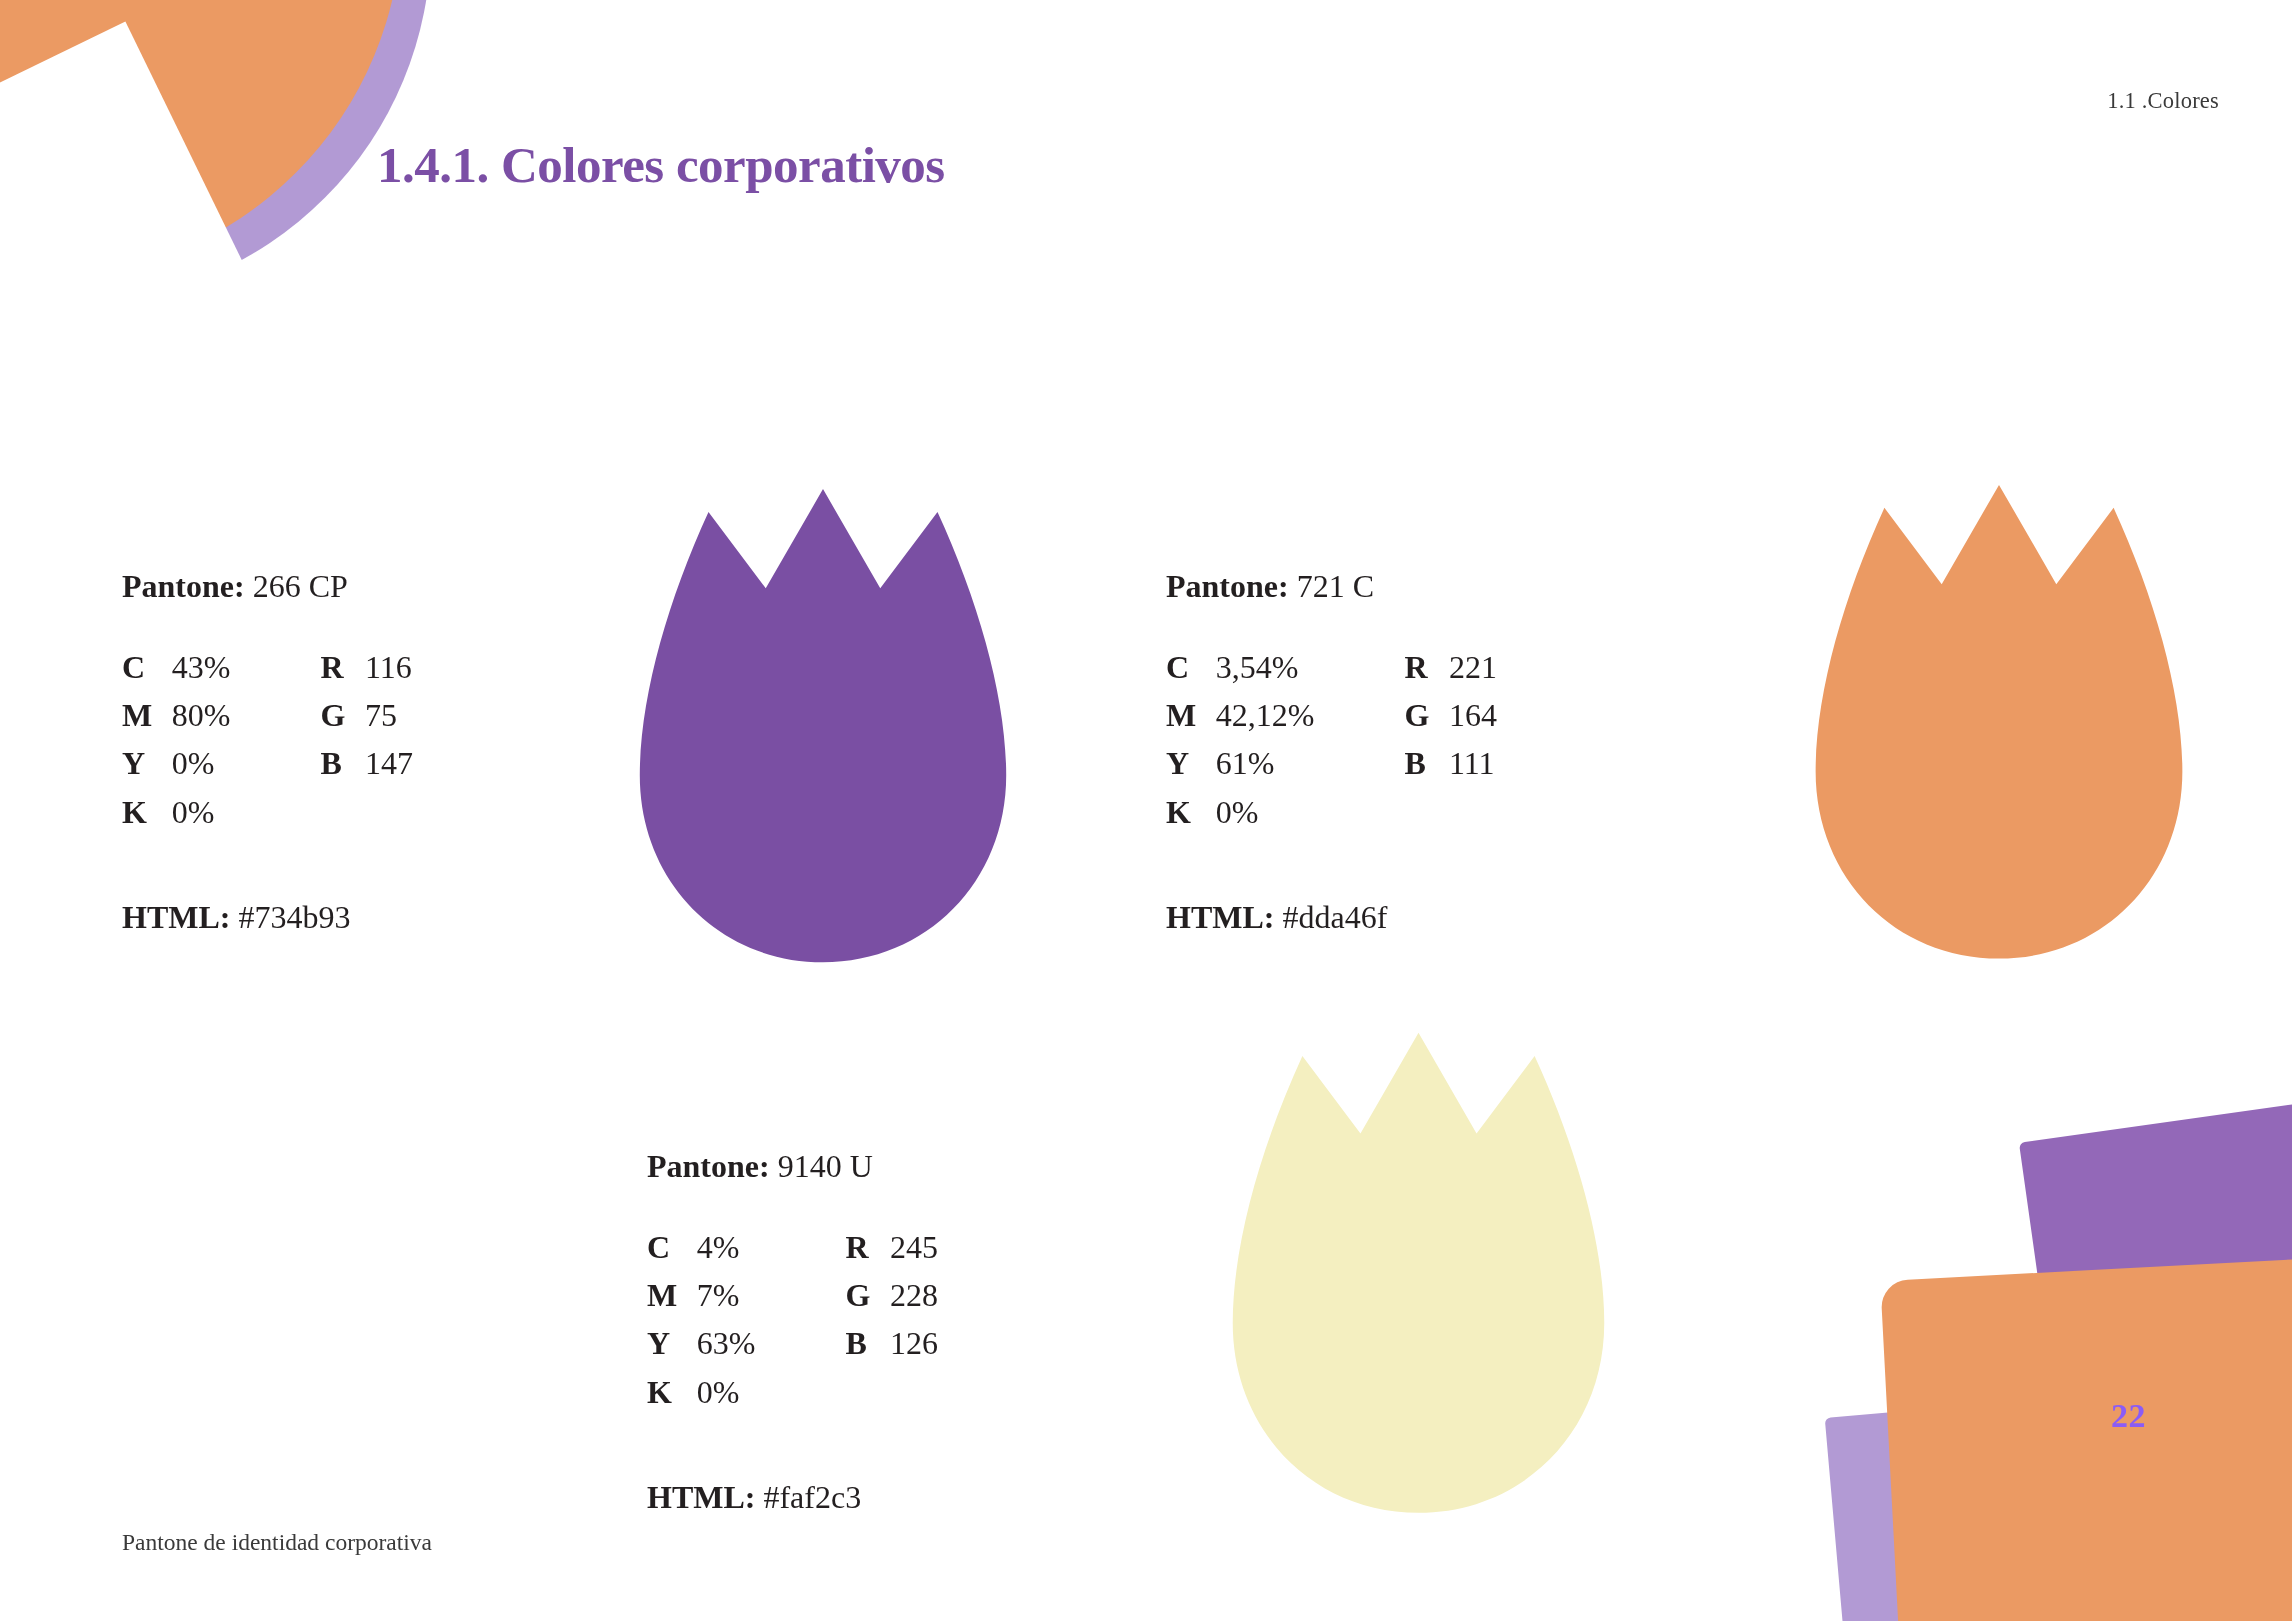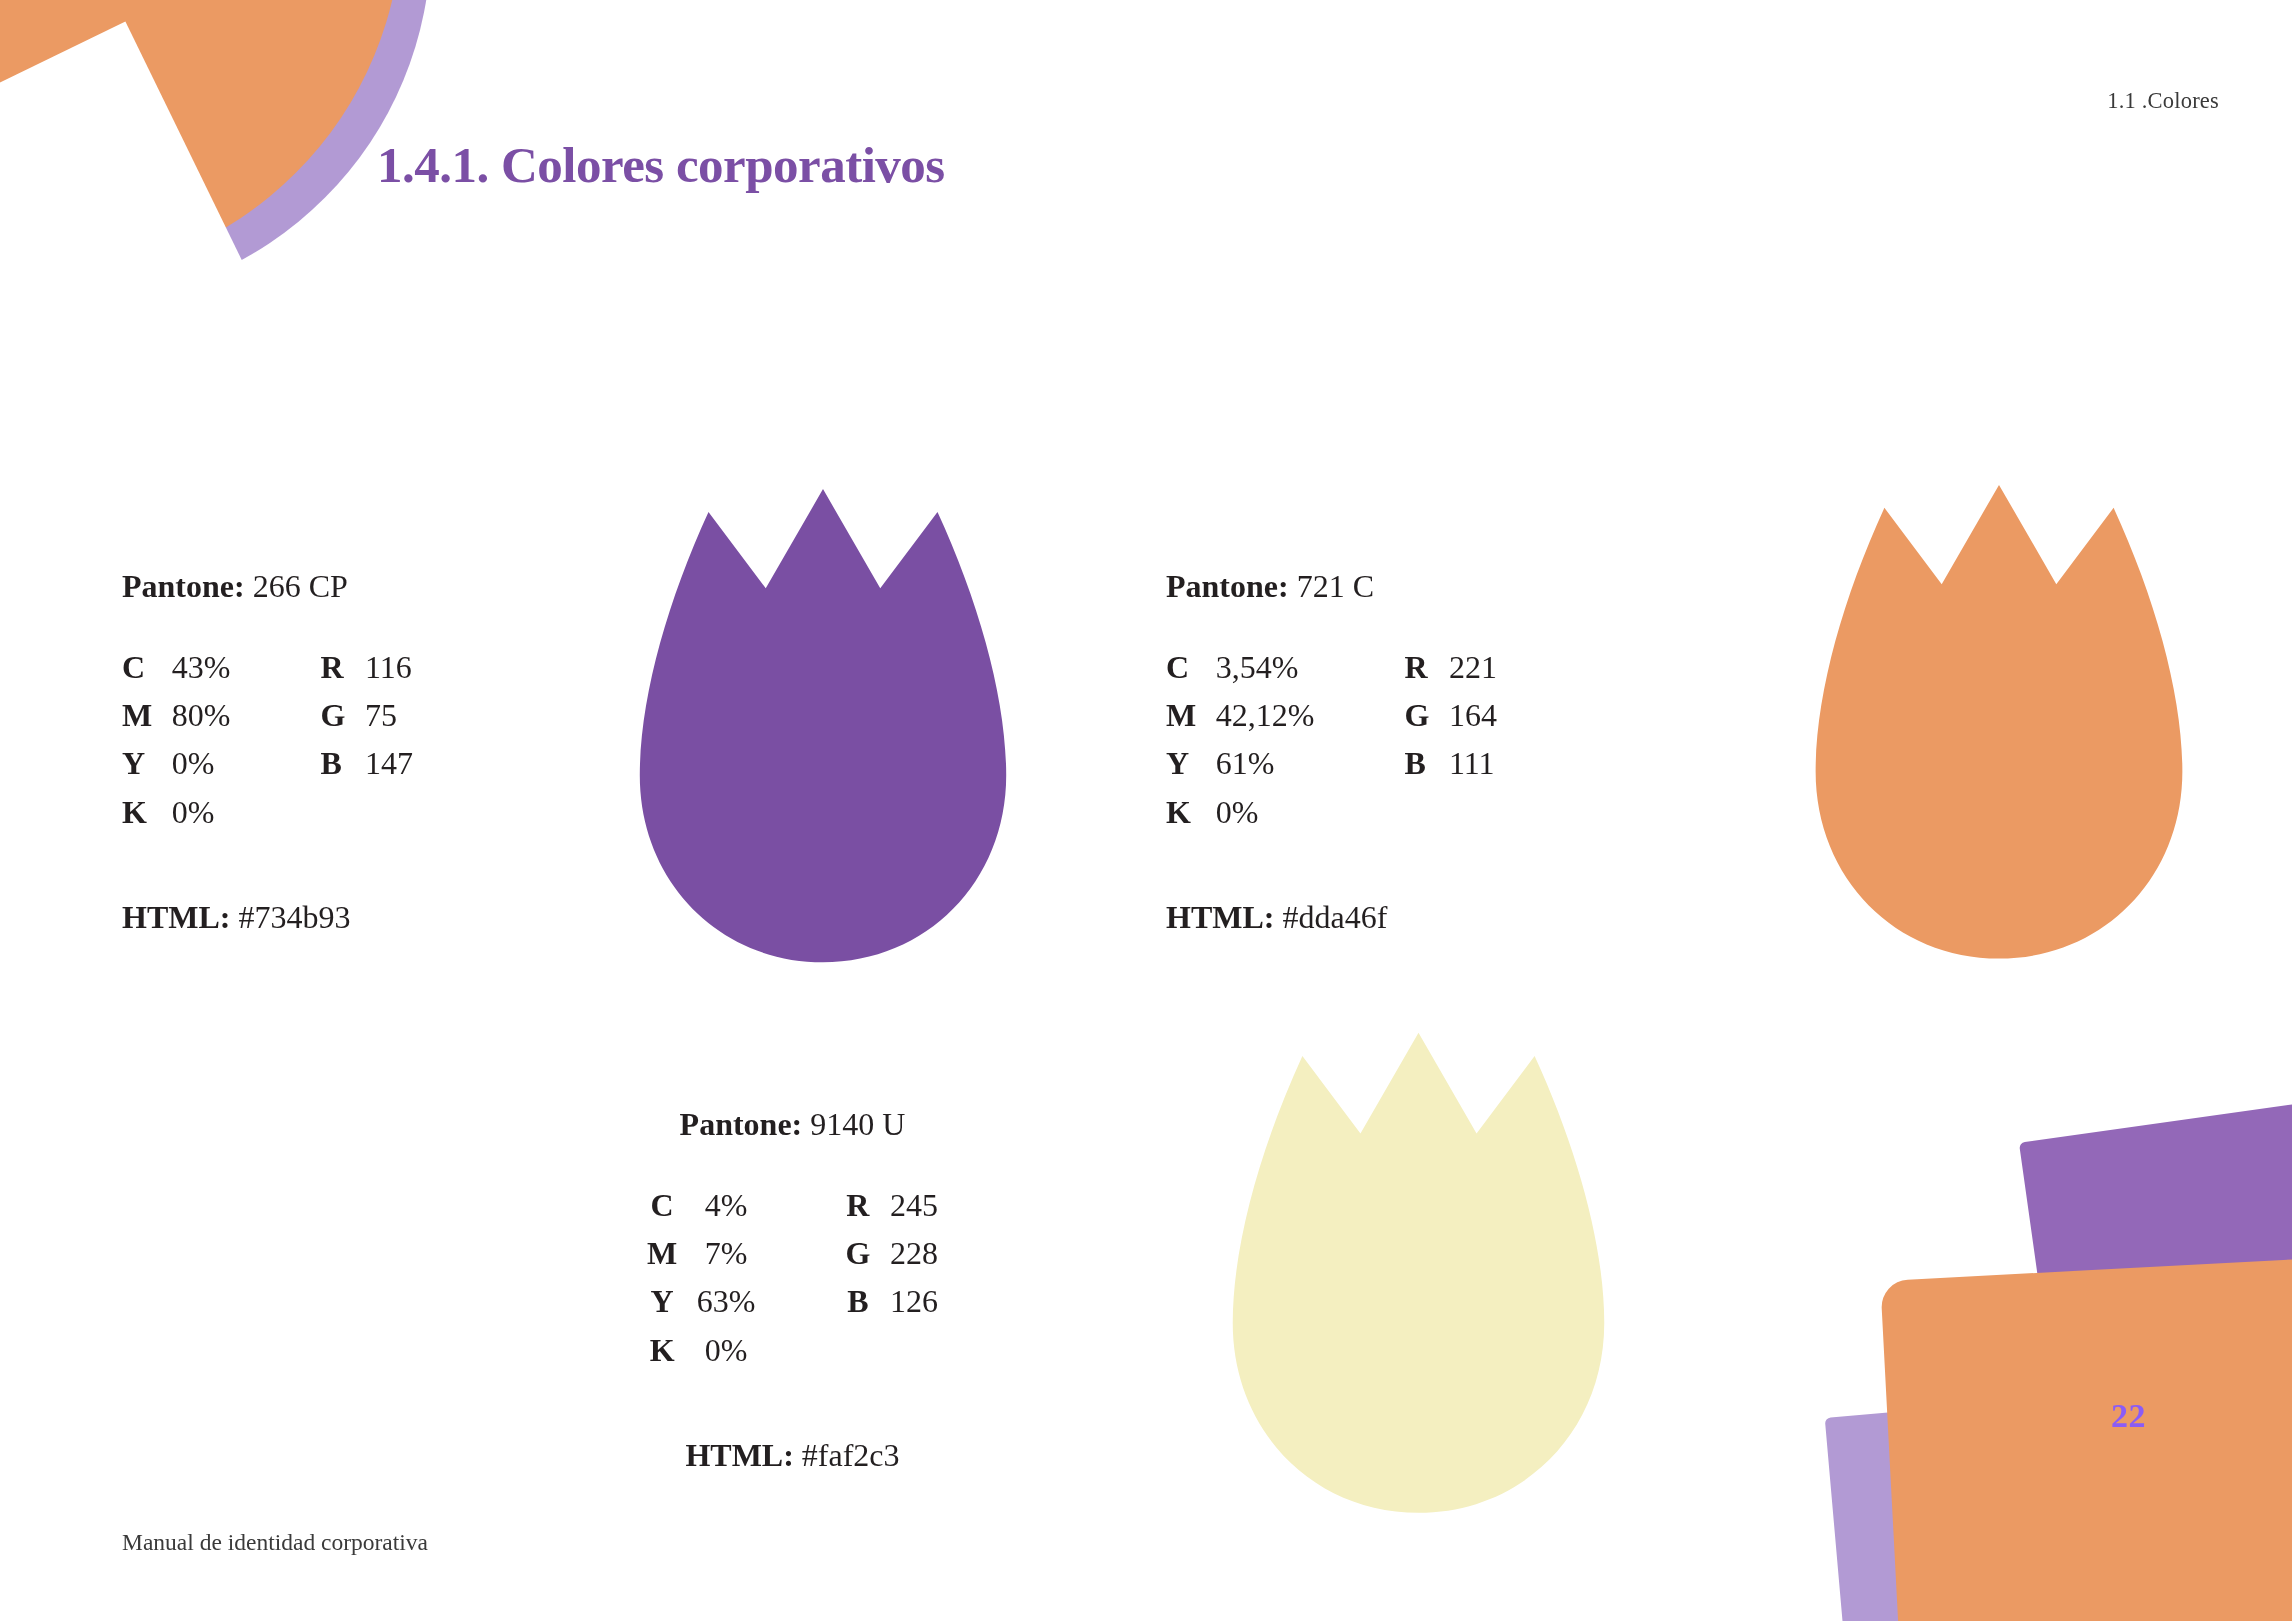--- a/index.html
+++ b/index.html
@@ -161,21 +161,21 @@
   }
   .spec table.values td.v.last { padding-right: 0; }
 
   .spec .html-line {
     margin-top: 57px;
     white-space: nowrap;
   }
 
   .spec-1 { left: 122px; top: 565px; }
   .spec-2 { left: 1166px; top: 565px; }
-  .spec-3 { left: 647px; top: 1103px; text-align: center; }
+  .spec-3 { left: 647px; top: 1145px; }
 
   
   .tulip { position: absolute; }
   .tulip svg { display: block; width: 100%; height: 100%; }
 
   .tulip-purple { left: 632px;  top: 470px;  width: 382px; height: 500px; }
   .tulip-orange { left: 1808px; top: 461px;  width: 382px; height: 510px; }
   .tulip-cream  { left: 1225px; top: 1000px; width: 387px; height: 534px; }
 </style>
 </head>
@@ -337,16 +337,16 @@
                C46 258 4 216 4 160
                C4 120 18 70 40 22 Z" fill="#f4efc0"></path>
     </svg>
   </div>
 
   <div class="deco br-purple-dark"></div>
   <div class="deco br-purple-light"></div>
   <div class="deco br-orange"></div>
   <div class="page-number">22</div>
 
-  <div class="footer-note">Manual de identidad corporativa</div>
+  <div class="footer-note">Pantone de identidad corporativa</div>
 
 </div>
 
 
 </body></html>

